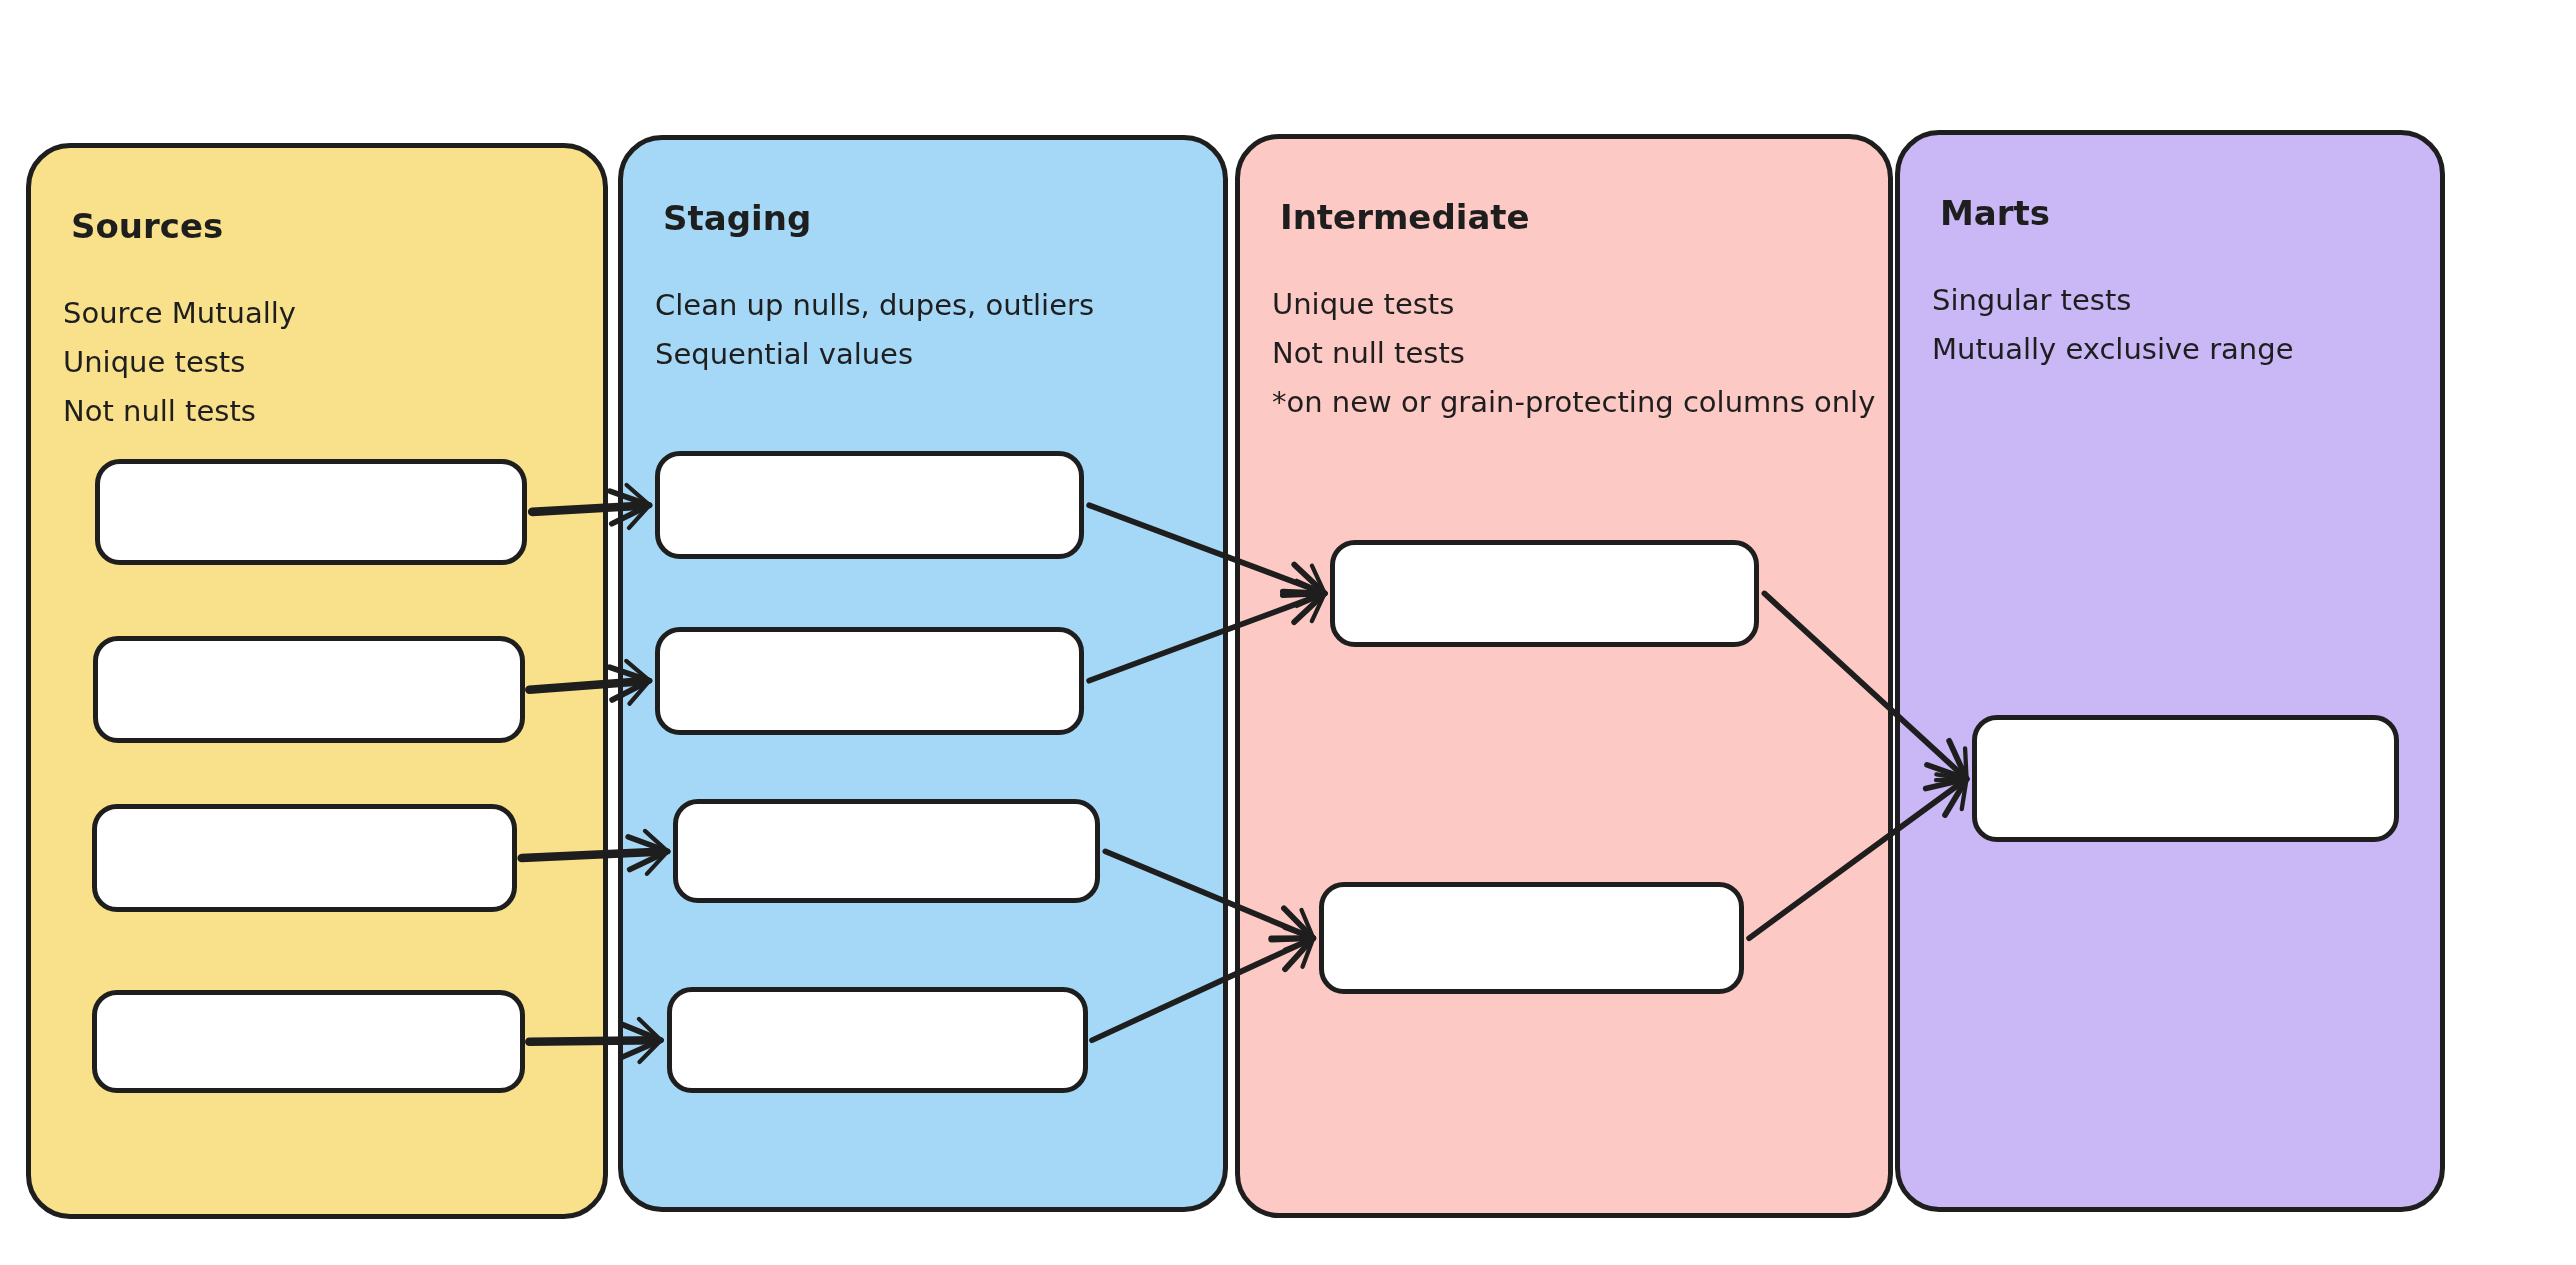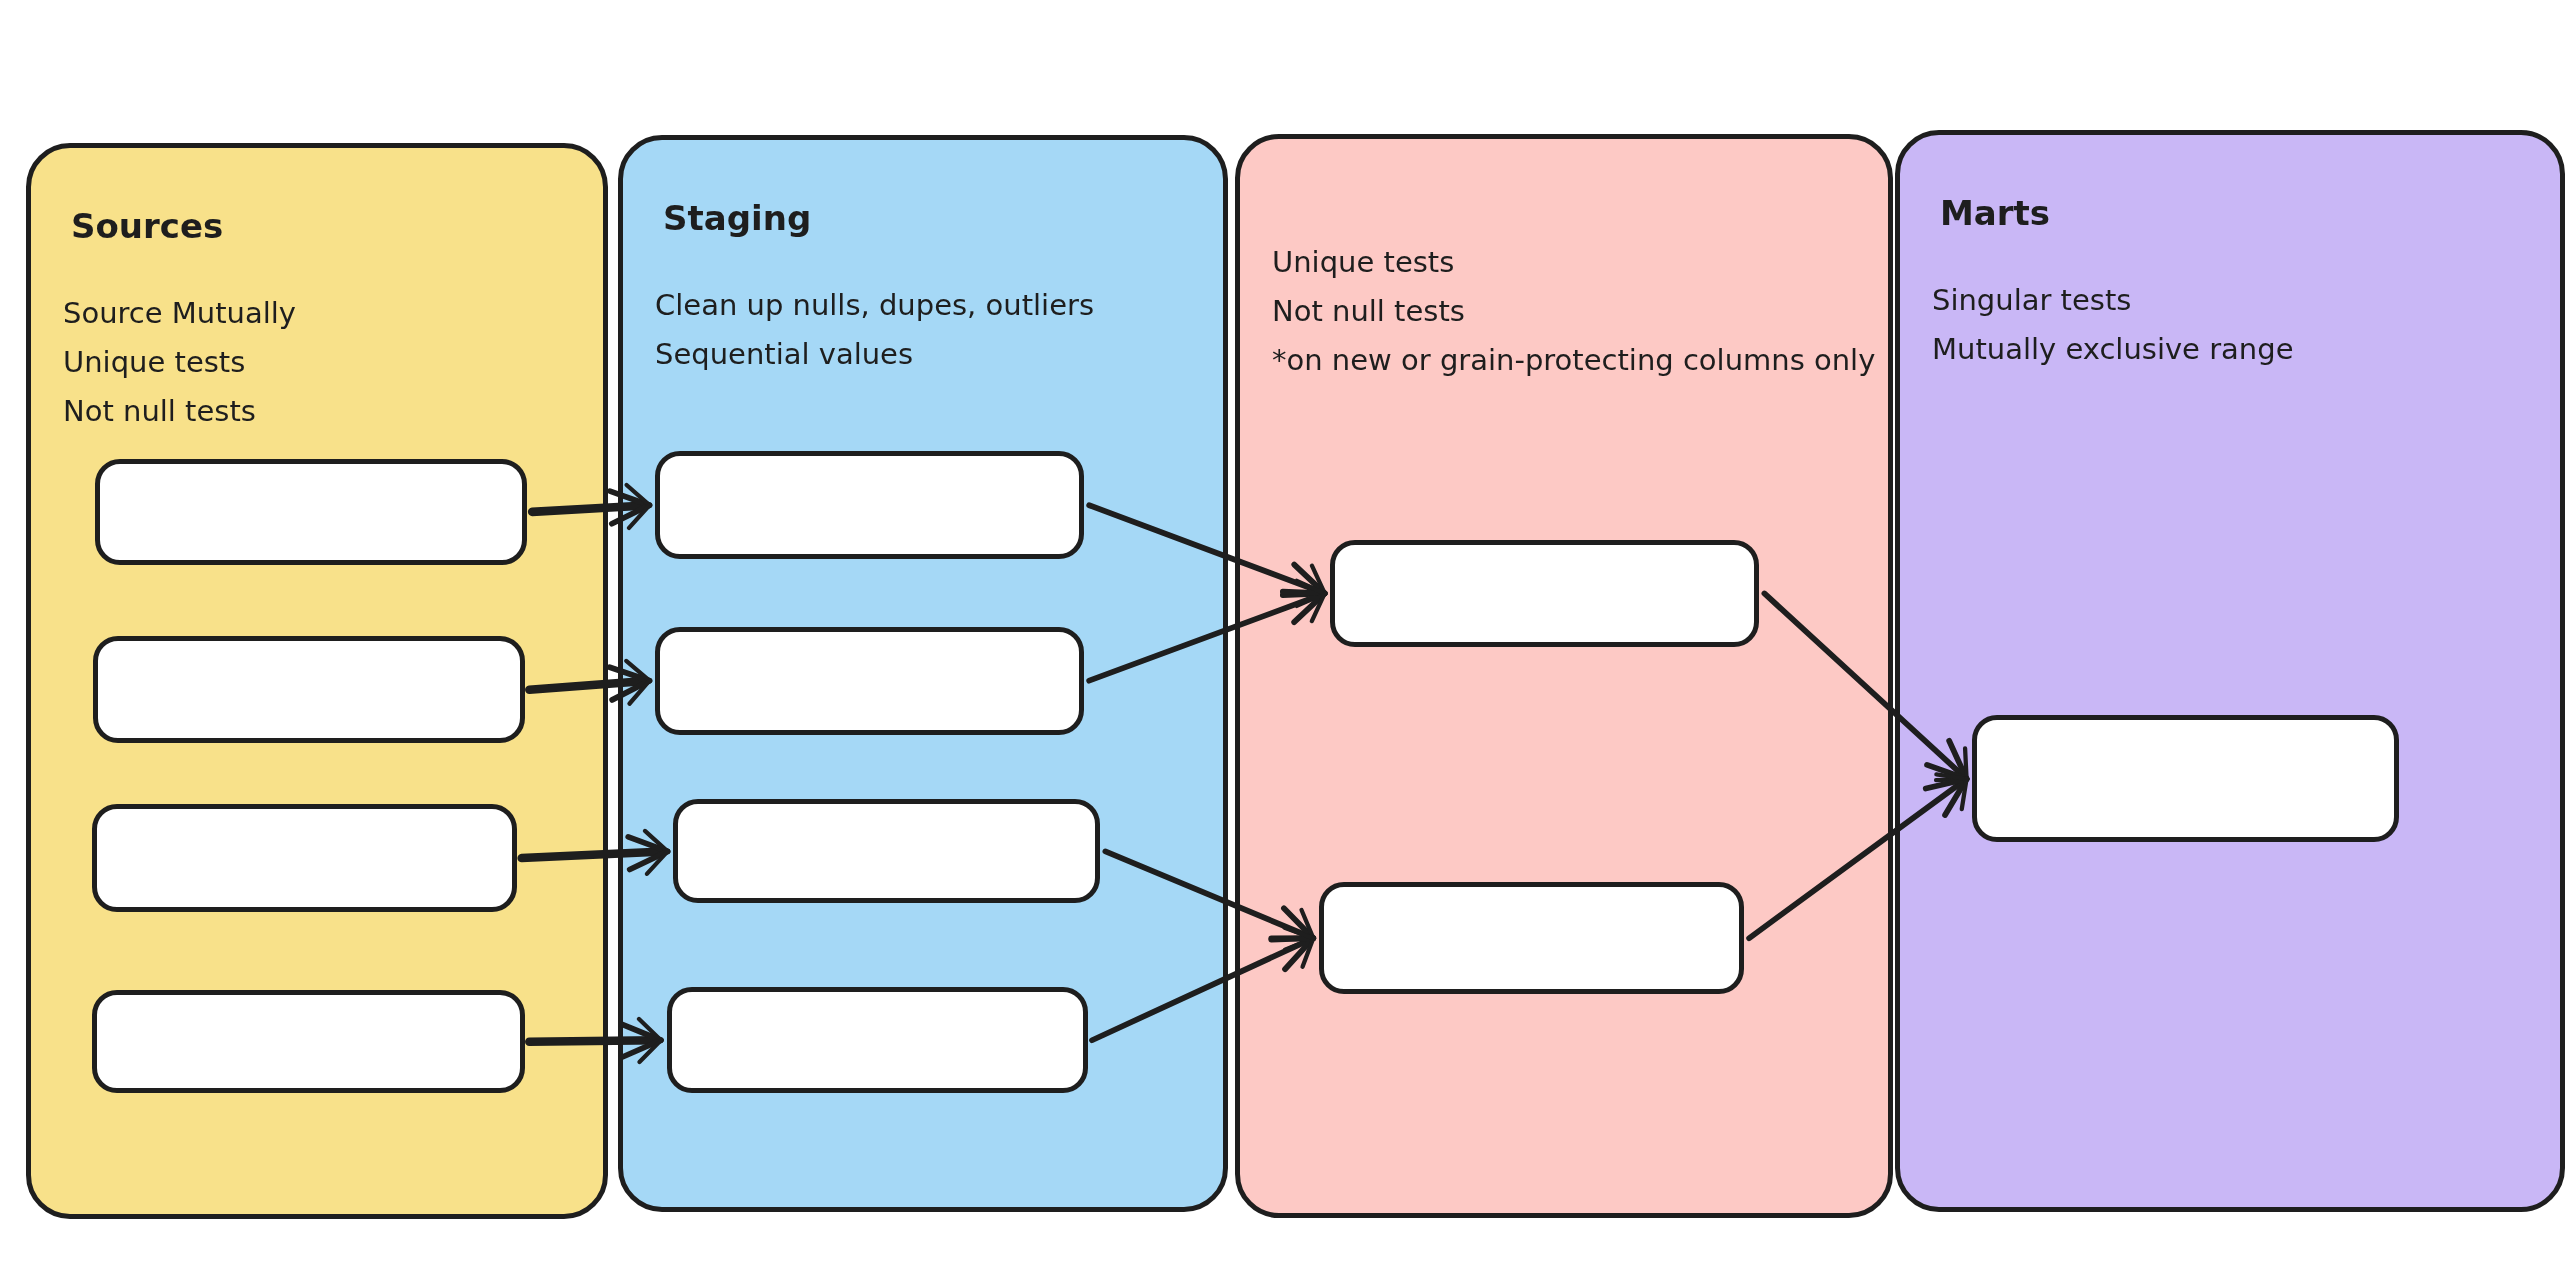--- a/index.html
+++ b/index.html
@@ -19,21 +19,21 @@
   .panel{
     position:absolute;
     border:5.7px solid #1e1e1e;
     border-radius:44px;
     box-sizing:border-box;
     padding:57px 9.5px 0 32px;
   }
   .panel-sources{left:26px;top:143px;width:582px;height:1076px;}
   .panel-staging{left:618px;top:135px;width:610px;height:1077px;}
   .panel-intermediate{left:1235px;top:134px;width:658px;height:1084px;}
-  .panel-marts{left:1895px;top:130px;width:670px;height:1082px;}
+  .panel-marts{left:1895px;top:130px;width:550px;height:1082px;}
   .panel-title{
     font-size:34px;font-weight:bold;line-height:42px;
     white-space:nowrap;
     margin-left:8px;
   }
   .panel-notes{margin-top:42px;}
   .panel-note{
     font-size:29px;line-height:49px;white-space:nowrap;
   }
   .node{
@@ -65,20 +65,21 @@
 
   <div class="panel panel-staging" style="background: rgb(165, 216, 246);">
     <div class="panel-title">Staging</div>
     <div class="panel-notes">
       <div class="panel-note">Clean up nulls, dupes, outliers</div>
       <div class="panel-note">Sequential values</div>
     </div>
   </div>
 
   <div class="panel panel-intermediate" style="background: rgb(253, 201, 197);">
+    <div class="panel-title">Intermediate</div>
     <div class="panel-notes">
       <div class="panel-note">Unique tests</div>
       <div class="panel-note">Not null tests</div>
       <div class="panel-note">*on new or grain-protecting columns only</div>
     </div>
   </div>
 
   <div class="panel panel-marts" style="background: rgb(201, 183, 246);">
     <div class="panel-title">Marts</div>
     <div class="panel-notes">

